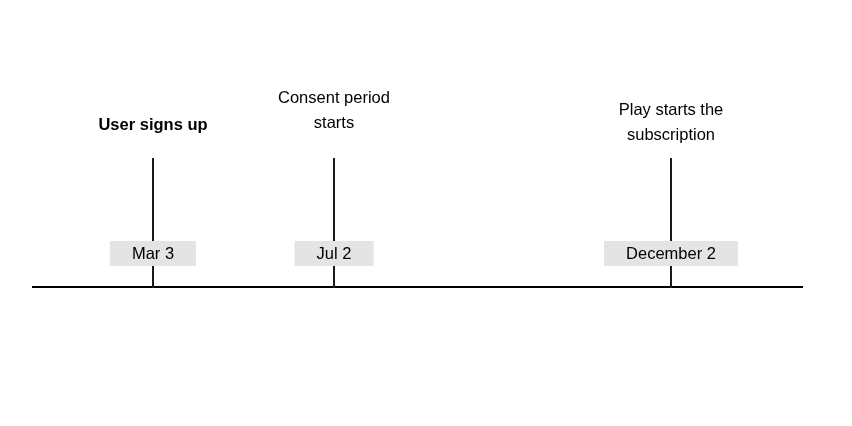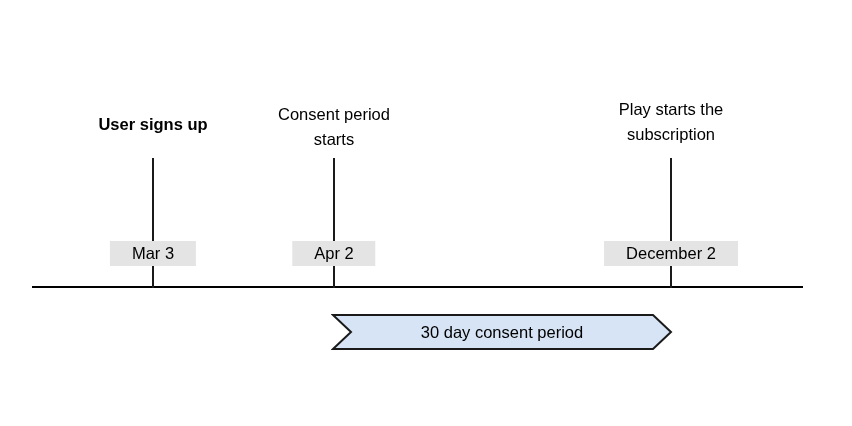--- a/index.html
+++ b/index.html
@@ -70,21 +70,21 @@
     line-height: 25px;
     padding: 0px 22px;
     white-space: nowrap;
     color: #000000;
   }
 
   
   #event-signup            { left: 153px; }
   #event-signup .event-label   { top: 112px; font-weight: bold; }
   #event-consent-start     { left: 334px; }
-  #event-consent-start .event-label { top: 102px; }
+  #event-consent-start .event-label { top: 85px; }
   #event-play-cancel       { left: 671px; }
   #event-play-cancel .event-label   { top: 97px; }
 
   
   .period-banner {
     position: absolute;
     left: 331px;
     top: 313px;
     width: 342px;
     height: 38px;
@@ -119,30 +119,24 @@
   <div class="event" id="event-signup">
     <div class="tick"></div>
     <div class="event-label">User signs up</div>
     <div class="date-chip">Mar 3</div>
   </div>
 
   <div class="event" id="event-consent-start">
     <div class="tick"></div>
     <div class="event-label">Consent period
 starts</div>
-    <div class="date-chip">Apr 2</div>
+    <div class="date-chip">Jul 2</div>
   </div>
 
   <div class="event" id="event-play-cancel">
     <div class="tick"></div>
     <div class="event-label">Play starts the
 subscription</div>
     <div class="date-chip">December 2</div>
   </div>
 
-  <div class="period-banner">
-    <svg width="342" height="38" viewBox="0 0 342 38">
-      <polygon id="banner-shape" points="2,2 322,2 340,19 322,36 2,36 20,19" fill="#d6e4f5" stroke="#1a1a1a" stroke-width="2" stroke-linejoin="miter"></polygon>
-    </svg>
-    <div class="banner-label">30 day consent period</div>
-  </div>
 
 </div>
 
 </body></html>

